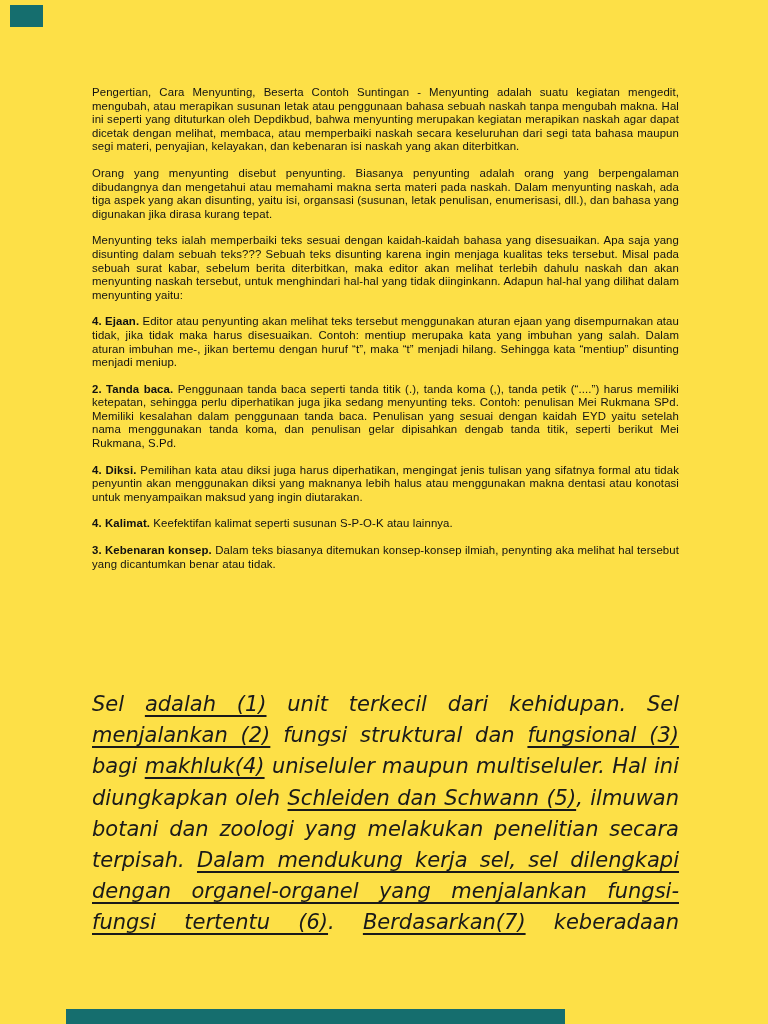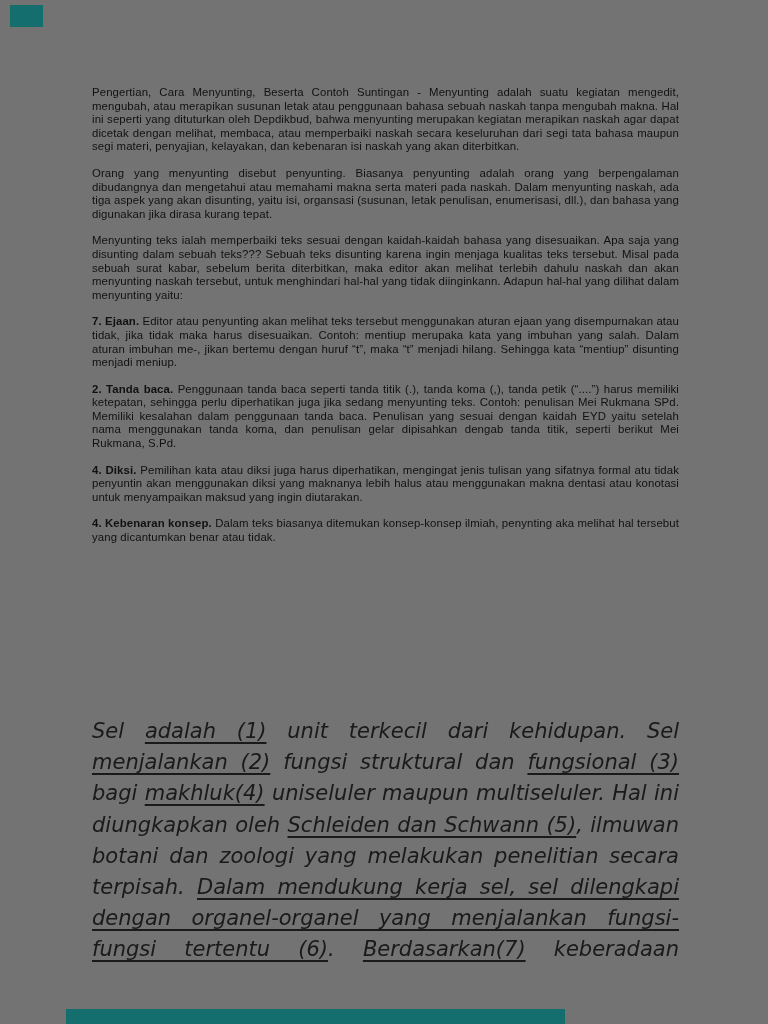--- a/index.html
+++ b/index.html
@@ -11,21 +11,21 @@
     width: 768px;
     height: 1024px;
     position: relative;
     overflow: hidden;
     font-family: "Liberation Sans", sans-serif;
     color: #111111;
   }
   .page {
     position: absolute;
     inset: 0;
-    background: #737373;
+    background: #fde047;
   }
   .corner-mark {
     position: absolute;
     left: 10px;
     top: 5px;
     width: 33px;
     height: 22px;
   }
   .footer-mark {
     position: absolute;
@@ -46,21 +46,21 @@
     line-height: 13.6px;
     text-align: justify;
     letter-spacing: 0.1px;
   }
   .article p.para strong {
     font-weight: bold;
   }
   .exercise {
     position: absolute;
     left: 92px;
-    top: 716px;
+    top: 689px;
     width: 587px;
   }
   .exercise .ex-text {
     margin: 0;
     font-family: "DejaVu Sans", sans-serif;
     font-style: italic;
     font-size: 21px;
     line-height: 31.2px;
     text-align: justify;
     text-align-last: justify;
@@ -76,24 +76,25 @@
 <body>
 
 <div class="page">
 
   <div class="corner-mark" style="background-color: rgb(21, 110, 110);"></div>
 
   <div class="article">
       <p class="para">Pengertian, Cara Menyunting, Beserta Contoh Suntingan - Menyunting adalah suatu kegiatan mengedit, mengubah, atau merapikan susunan letak atau penggunaan bahasa sebuah naskah tanpa mengubah makna. Hal ini seperti yang dituturkan oleh Depdikbud, bahwa menyunting merupakan kegiatan merapikan naskah agar dapat dicetak dengan melihat, membaca, atau memperbaiki naskah secara keseluruhan dari segi tata bahasa maupun segi materi, penyajian, kelayakan, dan kebenaran isi naskah yang akan diterbitkan.</p>
       <p class="para">Orang yang menyunting disebut penyunting. Biasanya penyunting adalah orang yang berpengalaman dibudangnya dan mengetahui atau memahami makna serta materi pada naskah. Dalam menyunting naskah, ada tiga aspek yang akan disunting, yaitu isi, organsasi (susunan, letak penulisan, enumerisasi, dll.), dan bahasa yang digunakan  jika dirasa kurang tepat.</p>
       <p class="para">Menyunting teks ialah memperbaiki teks sesuai dengan kaidah-kaidah bahasa yang disesuaikan. Apa saja yang disunting dalam sebuah teks???  Sebuah teks disunting karena ingin menjaga kualitas teks tersebut. Misal pada sebuah surat kabar, sebelum berita diterbitkan, maka editor akan melihat terlebih dahulu naskah dan akan menyunting naskah tersebut, untuk menghindari hal-hal yang tidak diinginkann. Adapun hal-hal yang dilihat dalam menyunting yaitu:</p>
-      <p class="para"><strong>7. Ejaan. </strong>Editor atau penyunting akan melihat teks tersebut menggunakan aturan ejaan yang disempurnakan atau tidak, jika tidak maka harus disesuaikan. Contoh: mentiup merupaka kata yang imbuhan yang salah. Dalam aturan imbuhan me-, jikan bertemu dengan huruf “t”, maka “t” menjadi hilang. Sehingga kata “mentiup” disunting menjadi meniup.</p>
+      <p class="para"><strong>4. Ejaan. </strong>Editor atau penyunting akan melihat teks tersebut menggunakan aturan ejaan yang disempurnakan atau tidak, jika tidak maka harus disesuaikan. Contoh: mentiup merupaka kata yang imbuhan yang salah. Dalam aturan imbuhan me-, jikan bertemu dengan huruf “t”, maka “t” menjadi hilang. Sehingga kata “mentiup” disunting menjadi meniup.</p>
       <p class="para"><strong>2. Tanda baca. </strong>Penggunaan tanda baca seperti tanda titik (.), tanda koma (,), tanda petik (“....”) harus memiliki ketepatan, sehingga perlu diperhatikan juga jika sedang menyunting teks. Contoh: penulisan Mei Rukmana SPd. Memiliki kesalahan dalam penggunaan tanda baca. Penulisan yang sesuai dengan kaidah EYD yaitu setelah nama menggunakan tanda koma, dan penulisan gelar dipisahkan dengab tanda titik, seperti berikut Mei Rukmana, S.Pd.</p>
       <p class="para"><strong>4. Diksi. </strong>Pemilihan kata atau diksi juga harus diperhatikan, mengingat jenis tulisan yang sifatnya formal atu tidak penyuntin akan menggunakan diksi yang maknanya lebih halus atau menggunakan makna dentasi atau konotasi untuk menyampaikan maksud yang ingin diutarakan.</p>
-      <p class="para"><strong>4. Kebenaran konsep. </strong>Dalam teks biasanya ditemukan konsep-konsep ilmiah, penynting aka melihat hal tersebut yang dicantumkan benar atau tidak.</p>
+      <p class="para"><strong>4. Kalimat. </strong>Keefektifan kalimat seperti susunan S-P-O-K atau lainnya.</p>
+      <p class="para"><strong>3. Kebenaran konsep. </strong>Dalam teks biasanya ditemukan konsep-konsep ilmiah, penynting aka melihat hal tersebut yang dicantumkan benar atau tidak.</p>
     </div>
 
   <div class="exercise">
     <p class="ex-text"><span>Sel </span><span class="u">adalah (1)</span><span> unit terkecil dari kehidupan. Sel </span><span class="u">menjalankan (2)</span><span> fungsi struktural dan </span><span class="u">fungsional (3)</span><span> bagi </span><span class="u">makhluk(4)</span><span> uniseluler maupun multiseluler. Hal ini diungkapkan oleh </span><span class="u">Schleiden dan Schwann (5)</span><span>, ilmuwan botani dan zoologi yang melakukan penelitian secara terpisah. </span><span class="u">Dalam mendukung kerja sel, sel dilengkapi dengan organel-organel yang menjalankan fungsi-fungsi tertentu (6)</span><span>. </span><span class="u">Berdasarkan(7)</span><span> keberadaan</span></p>
   </div>
 
   <div class="footer-mark" style="background-color: rgb(21, 110, 110);"></div>
 
 </div>
 

